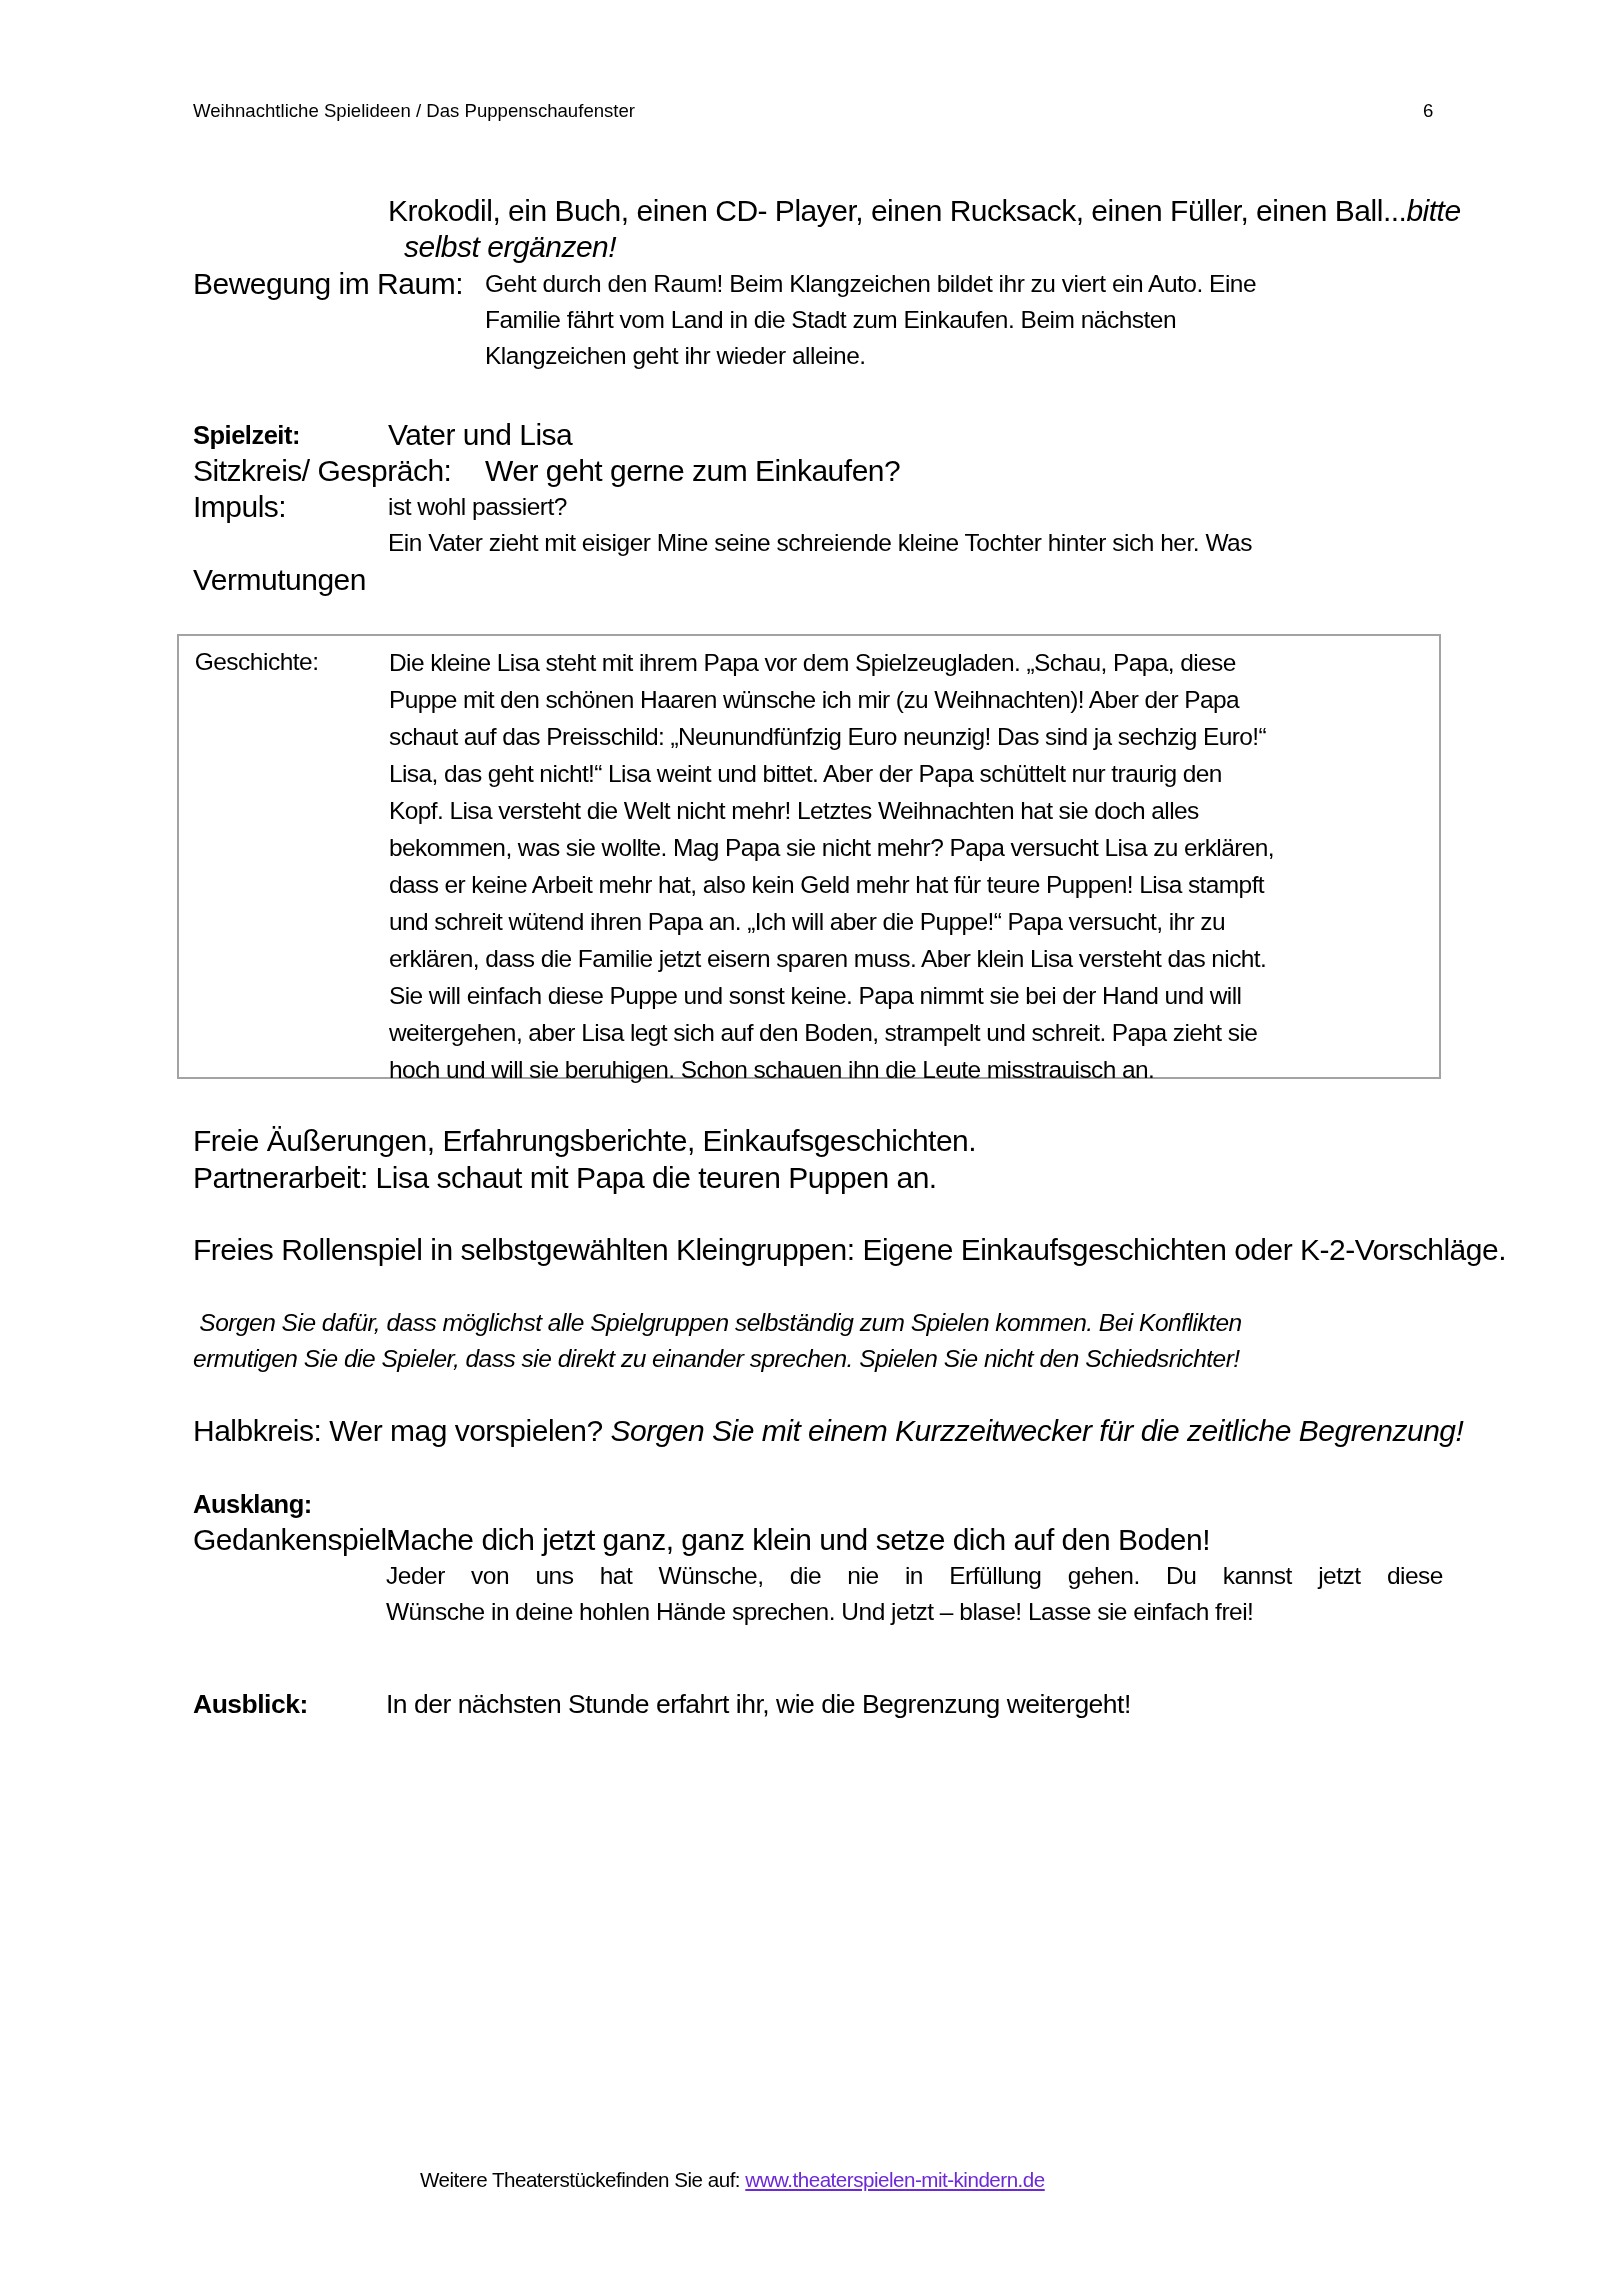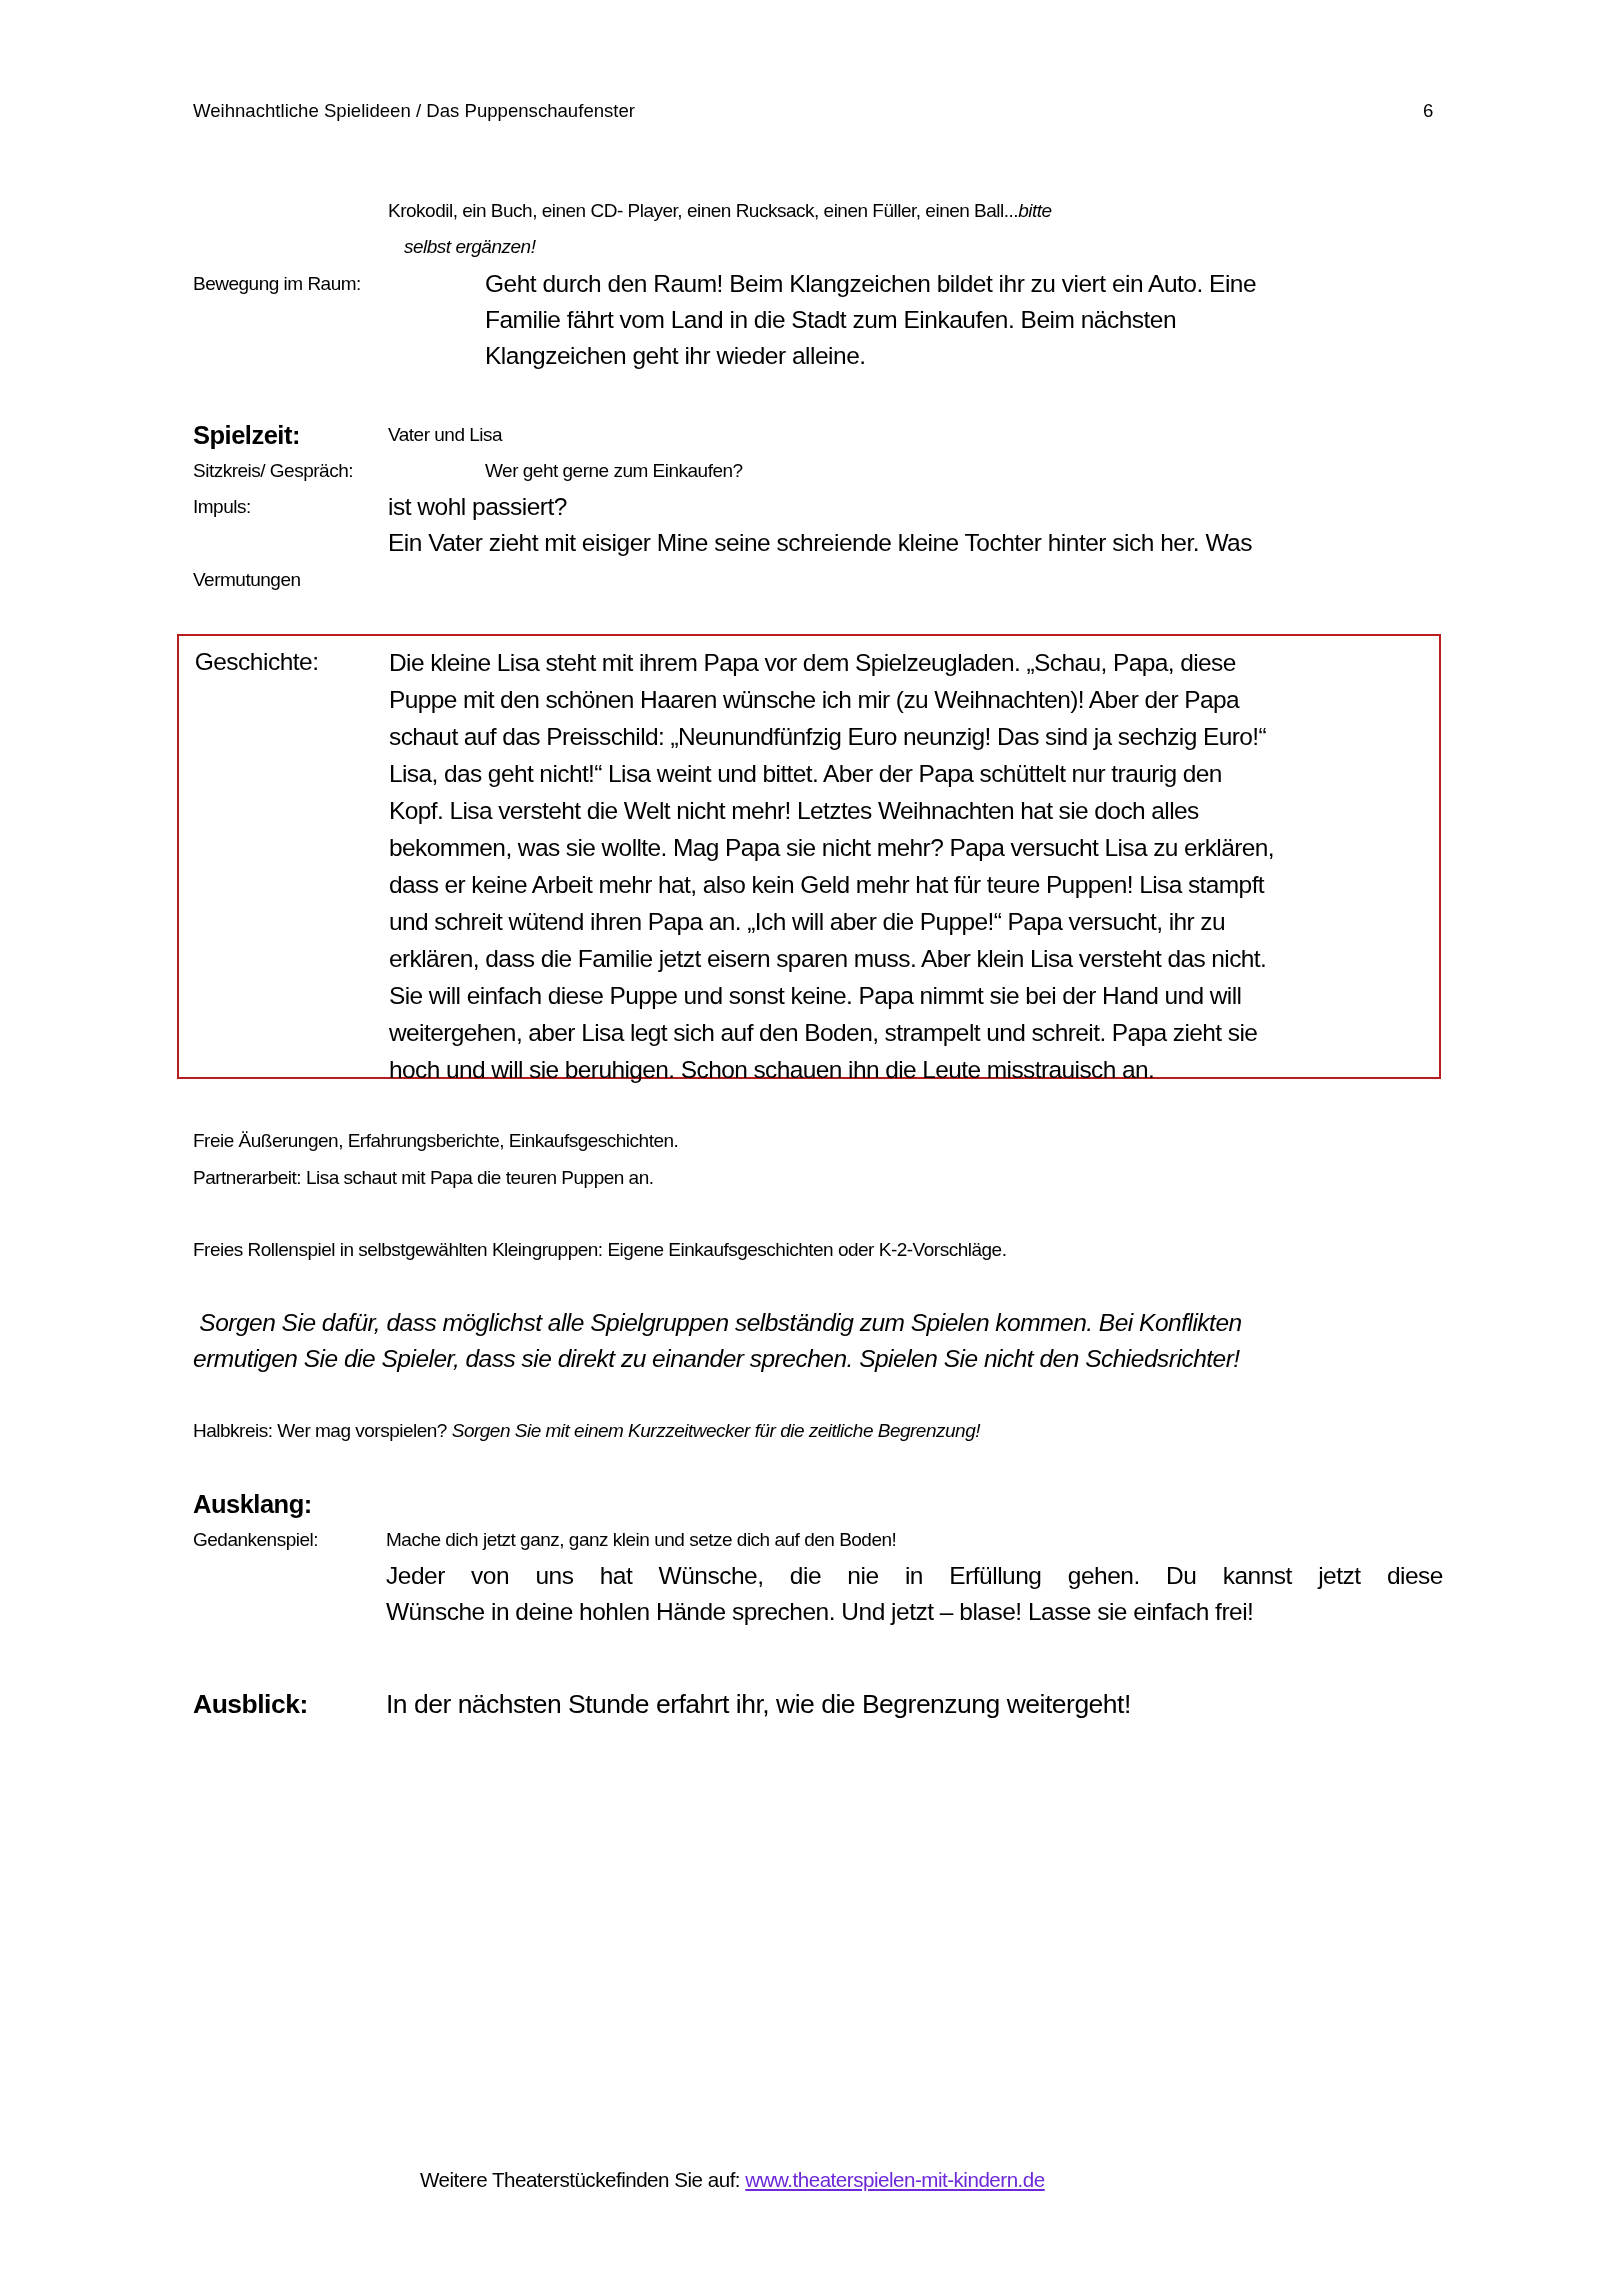--- a/index.html
+++ b/index.html
@@ -2,27 +2,27 @@
 <html><head>
   <meta charset="utf-8">
   <style>
     html, body { margin: 0; padding: 0; background: #ffffff; }
     body {
       width: 1621px; height: 2293px; position: relative; overflow: hidden;
       font-family: "Liberation Sans", sans-serif; color: #000;
     }
     .abs { position: absolute; white-space: nowrap; }
     .hdr { font-size: 18.6px; top: 100px; }
-    .body { font-size: 19px; line-height: 36px; }
+    .body { font-size: 30px; line-height: 36px; }
     .bold { font-weight: bold; }
     .it { font-style: italic; }
     .blk { position: absolute; font-size: 24.5px; line-height: 36px; }
     .story-box {
       position: absolute; left: 177px; top: 634px; width: 1264px; height: 445px;
-      border: 2px solid #b91c1c; box-sizing: border-box;
+      border: 2px solid #a3a3a3; box-sizing: border-box;
     }
     .story-label { position: absolute; left: 15.7px; top: 7.8px; font-size: 24.5px; line-height: 36px; }
     .story-text {
       position: absolute; left: 210px; top: 7.8px; width: 1044px;
       font-size: 24.5px; line-height: 37px; letter-spacing: -0.6px;
     }
     .story-text div { white-space: nowrap; }
     .just { text-align: justify; text-align-last: justify; }
     .footer { top: 2168px; left: 420px; font-size: 20.6px; }
     .link { color: #6d28d9; text-decoration: underline; }

